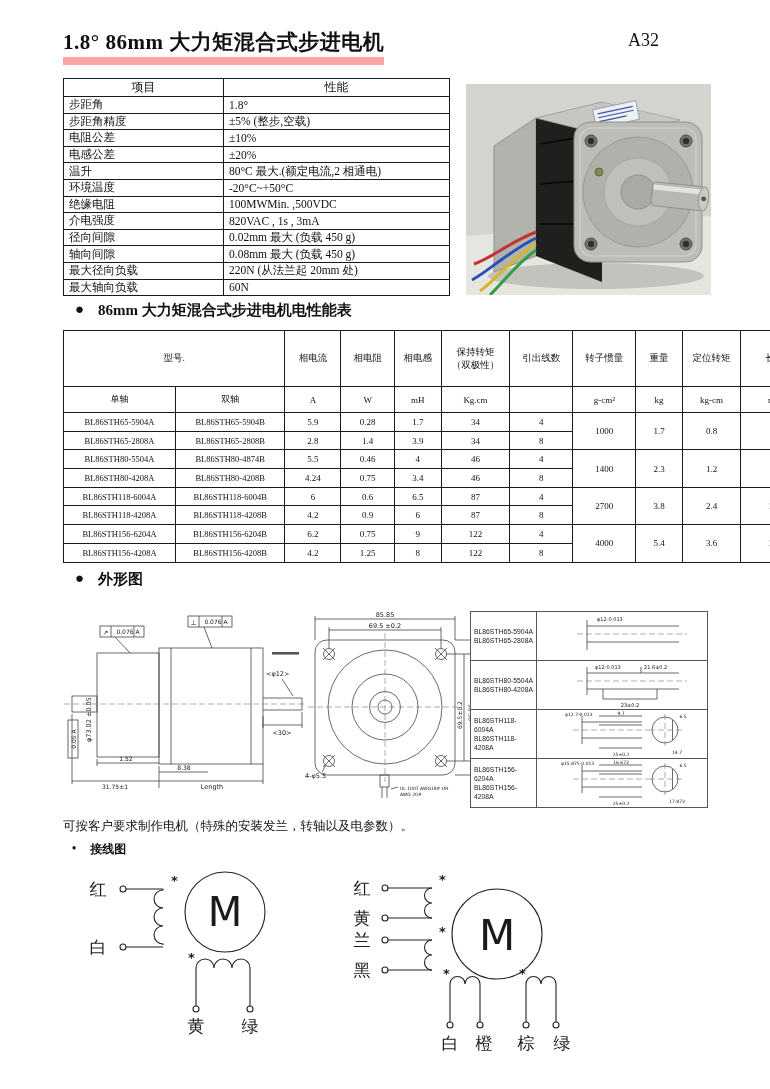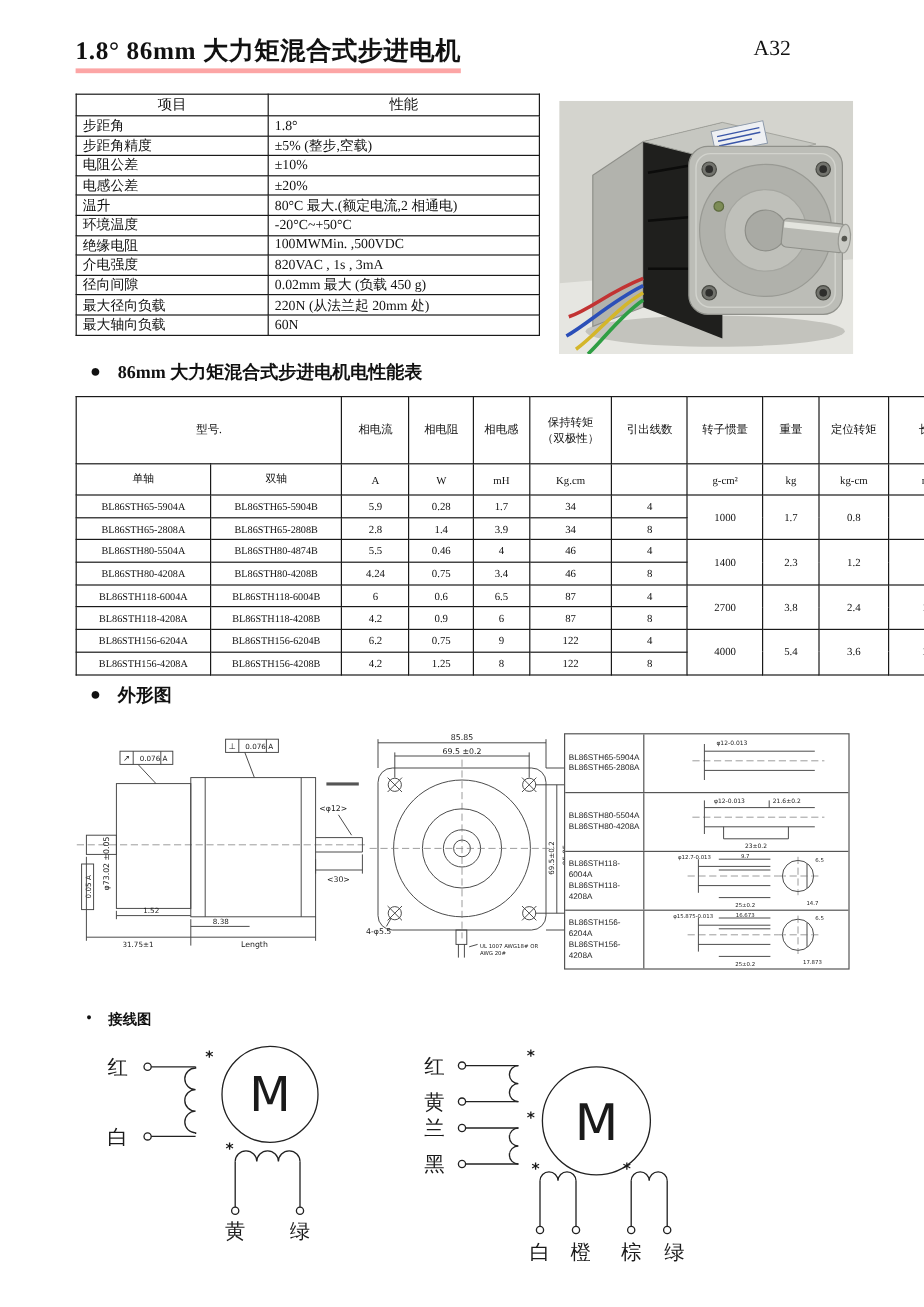--- a/index.html
+++ b/index.html
@@ -1,20 +1,20 @@
 <!DOCTYPE html>
 <html><head>
 <meta charset="utf-8">
 <style>
 *{box-sizing:border-box;margin:0;padding:0}
 body{background:#888;font-family:"Liberation Serif",serif;color:#111}
 .page{position:relative;width:770px;height:1089px;background:#fff;overflow:hidden}
 .abs{position:absolute}
 
-.title{left:63px;top:28px;font-size:21px;font-weight:bold;border-bottom:4px solid #fca5a5;padding-bottom:1px;letter-spacing:.5px}
+.title{left:63px;top:28px;font-size:21px;font-weight:bold;border-bottom:8px solid #fca5a5;padding-bottom:1px;letter-spacing:.5px}
 .pageno{left:628px;top:30px;font-size:18px;font-weight:normal}
 
 table{border-collapse:collapse;table-layout:fixed}
 td,th{border:1px solid #1a1a1a;overflow:hidden;white-space:nowrap}
 .spec{left:63px;top:78px;width:386px}
 .spec th{height:17px;font-size:12px;font-weight:normal;}
 .spec td{height:16.6px;font-size:11.5px;padding:0 5px}
 
 .sec{font-size:15px;font-weight:bold}
 .sec .bu{display:inline-block;margin-right:14px;transform:translateY(-1px)}
@@ -90,20 +90,24 @@
           <td>绝缘电阻</td>
           <td class="v">100MWMin. ,500VDC</td>
         </tr>
     <tr>
           <td>介电强度</td>
           <td class="v">820VAC , 1s , 3mA</td>
         </tr>
     <tr>
           <td>径向间隙</td>
           <td class="v">0.02mm 最大 (负载 450 g)</td>
+        </tr>
+    <tr>
+          <td>轴向间隙</td>
+          <td class="v">0.08mm 最大 (负载 450 g)</td>
         </tr>
     <tr>
           <td>最大径向负载</td>
           <td class="v">220N  (从法兰起 20mm 处)</td>
         </tr>
     <tr>
           <td>最大轴向负载</td>
           <td class="v">60N</td>
         </tr>
   </tbody>
@@ -490,20 +494,21 @@
         <text x="24" y="6" font-size="4.5">φ15.875-0.013</text>
         <text x="84" y="5" font-size="4.5" text-anchor="middle">16.673</text>
         <text x="84" y="46" font-size="4.5" text-anchor="middle">25±0.2</text>
         <text x="146" y="8" font-size="4.5" text-anchor="middle">6.5</text>
         <text x="140" y="44" font-size="4.5" text-anchor="middle">17.873</text>
       </svg>
         </div>
     </div>
   </div>
 
+  <div class="abs note">可按客户要求制作电机（特殊的安装发兰，转轴以及电参数）。</div>
 
   <div class="abs sec sec3">
     <span class="bu">•</span><span>接线图</span>
   </div>
 
   <svg class="abs" style="left:60px;top:866px" width="650" height="222" viewBox="0 0 650 222">
     <g>
       <text class="wt" x="38" y="29" text-anchor="middle">红</text>
       <circle class="wire" cx="63" cy="23" r="3" fill="#fff"></circle>
       <line class="wire" x1="66" y1="23" x2="103" y2="23"></line>

